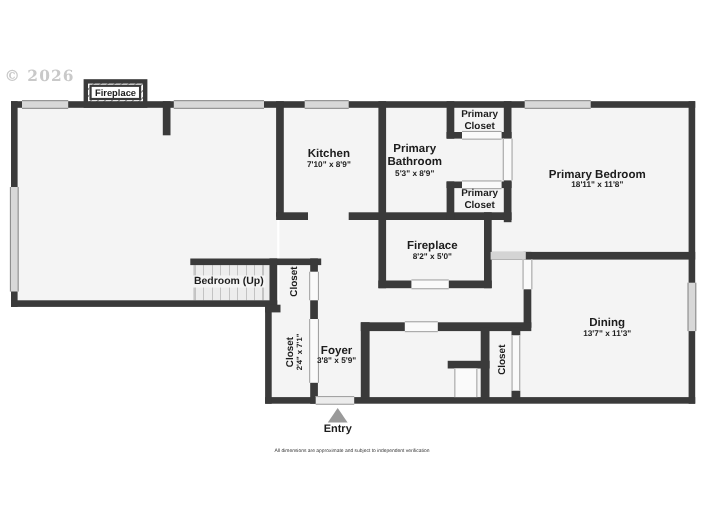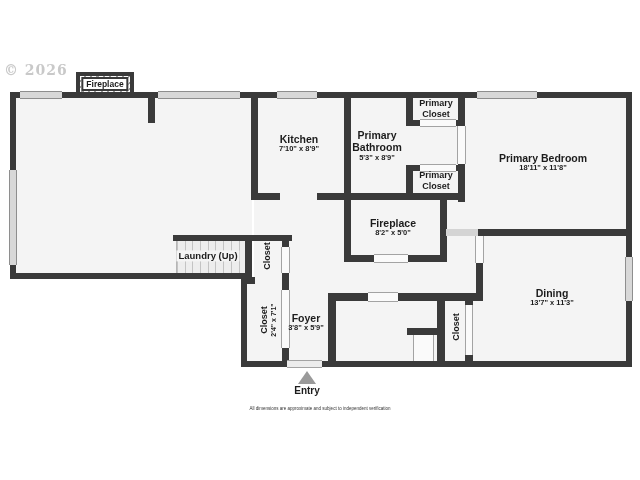--- a/index.html
+++ b/index.html
@@ -80,21 +80,21 @@
   </div>
   <div class="lbl" style="left:393px;top:228px">
     <div class="nm">Fireplace</div>
     <div class="dm">8'2" x 5'0"</div>
   </div>
   <div class="lbl" style="left:552px;top:298px">
     <div class="nm">Dining</div>
     <div class="dm">13'7" x 11'3"</div>
   </div>
   <div class="lbl stairslbl" style="left:208px;top:256px">
-    <div class="nm">Laundry (Up)</div>
+    <div class="nm">Bedroom (Up)</div>
   </div>
   <div class="lbl vlbl" style="left:267px;top:256px">
     <div class="nm">Closet</div>
   </div>
   <div class="lbl vlbl" style="left:268px;top:320px">
     <div class="nm">Closet</div>
     <div class="dm">2'4" x 7'1"</div>
   </div>
   <div class="lbl" style="left:306px;top:323px">
     <div class="nm">Foyer</div>

